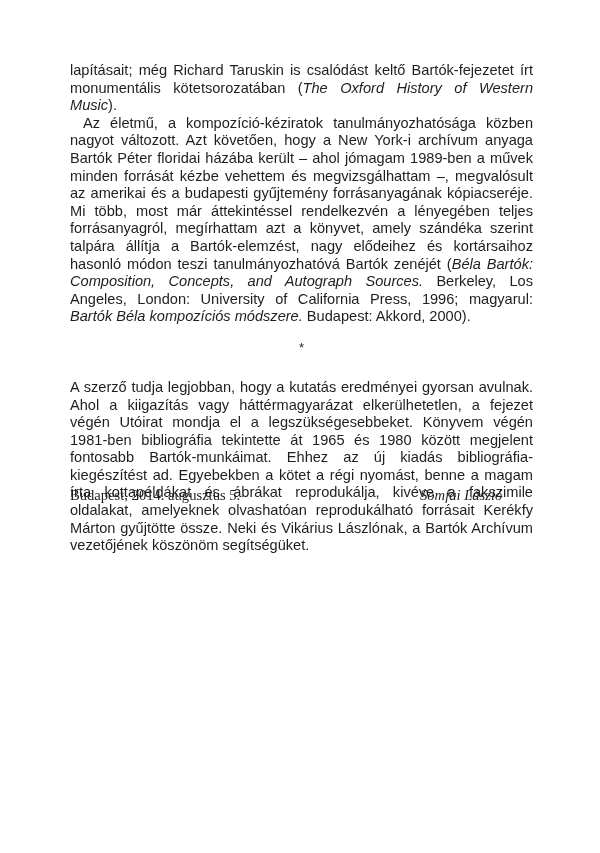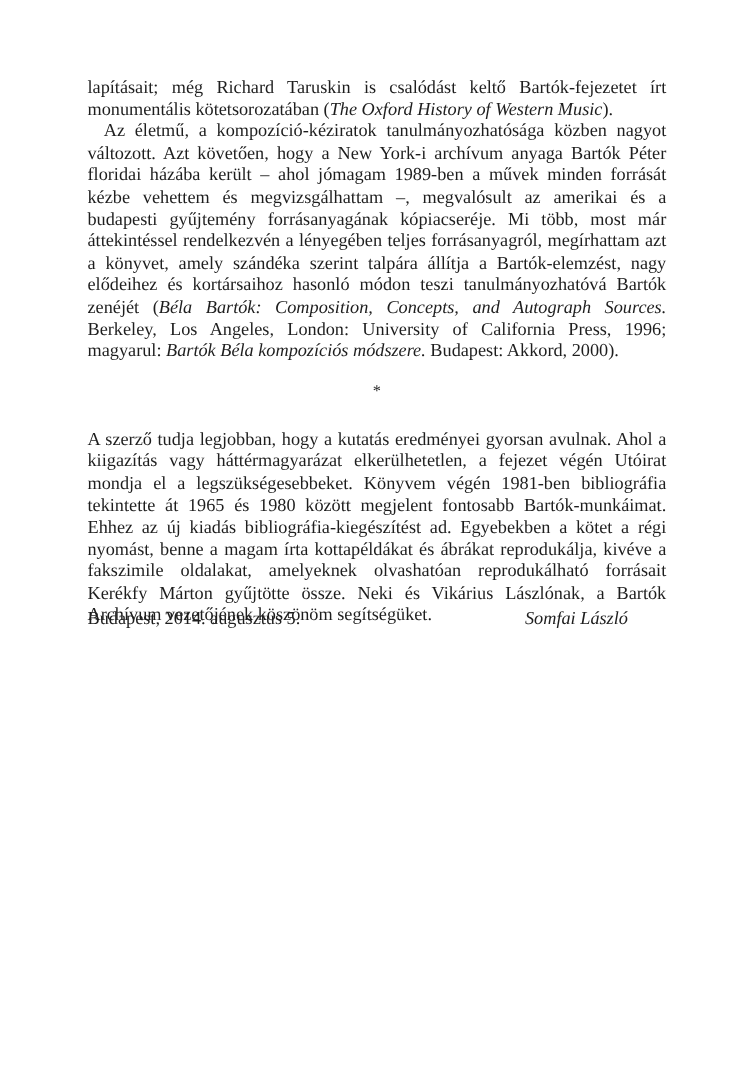--- a/index.html
+++ b/index.html
@@ -1,19 +1,19 @@
 <!DOCTYPE html>
 <html><head>
 <meta charset="utf-8">
 <style>
   html, body { margin: 0; padding: 0; background: #ffffff; }
   body { width: 600px; height: 853px; position: relative; overflow: hidden; }
   .page {
     position: absolute; left: 70px; top: 62px; width: 463px;
-    font-family: Liberation Serif, serif; font-size: 14.6px; line-height: 17.6px;
+    font-family: Liberation Sans, sans-serif; font-size: 14.6px; line-height: 17.6px;
     color: #1e1e1e; text-align: justify;
   }
   .page p { margin: 0; }
   .indent { text-indent: 13px; }
   .sep { text-align: center; margin: 13px 0 23px 0 !important; font-size: 13px; line-height: 17px; }
   .signature {
     position: absolute; left: 70px; top: 486px; width: 463px;
     font-family: "Liberation Serif", serif; font-size: 14.6px; line-height: 18px; color: #1e1e1e;
   }
   .signature .date { position: absolute; left: 0; top: 0; }

